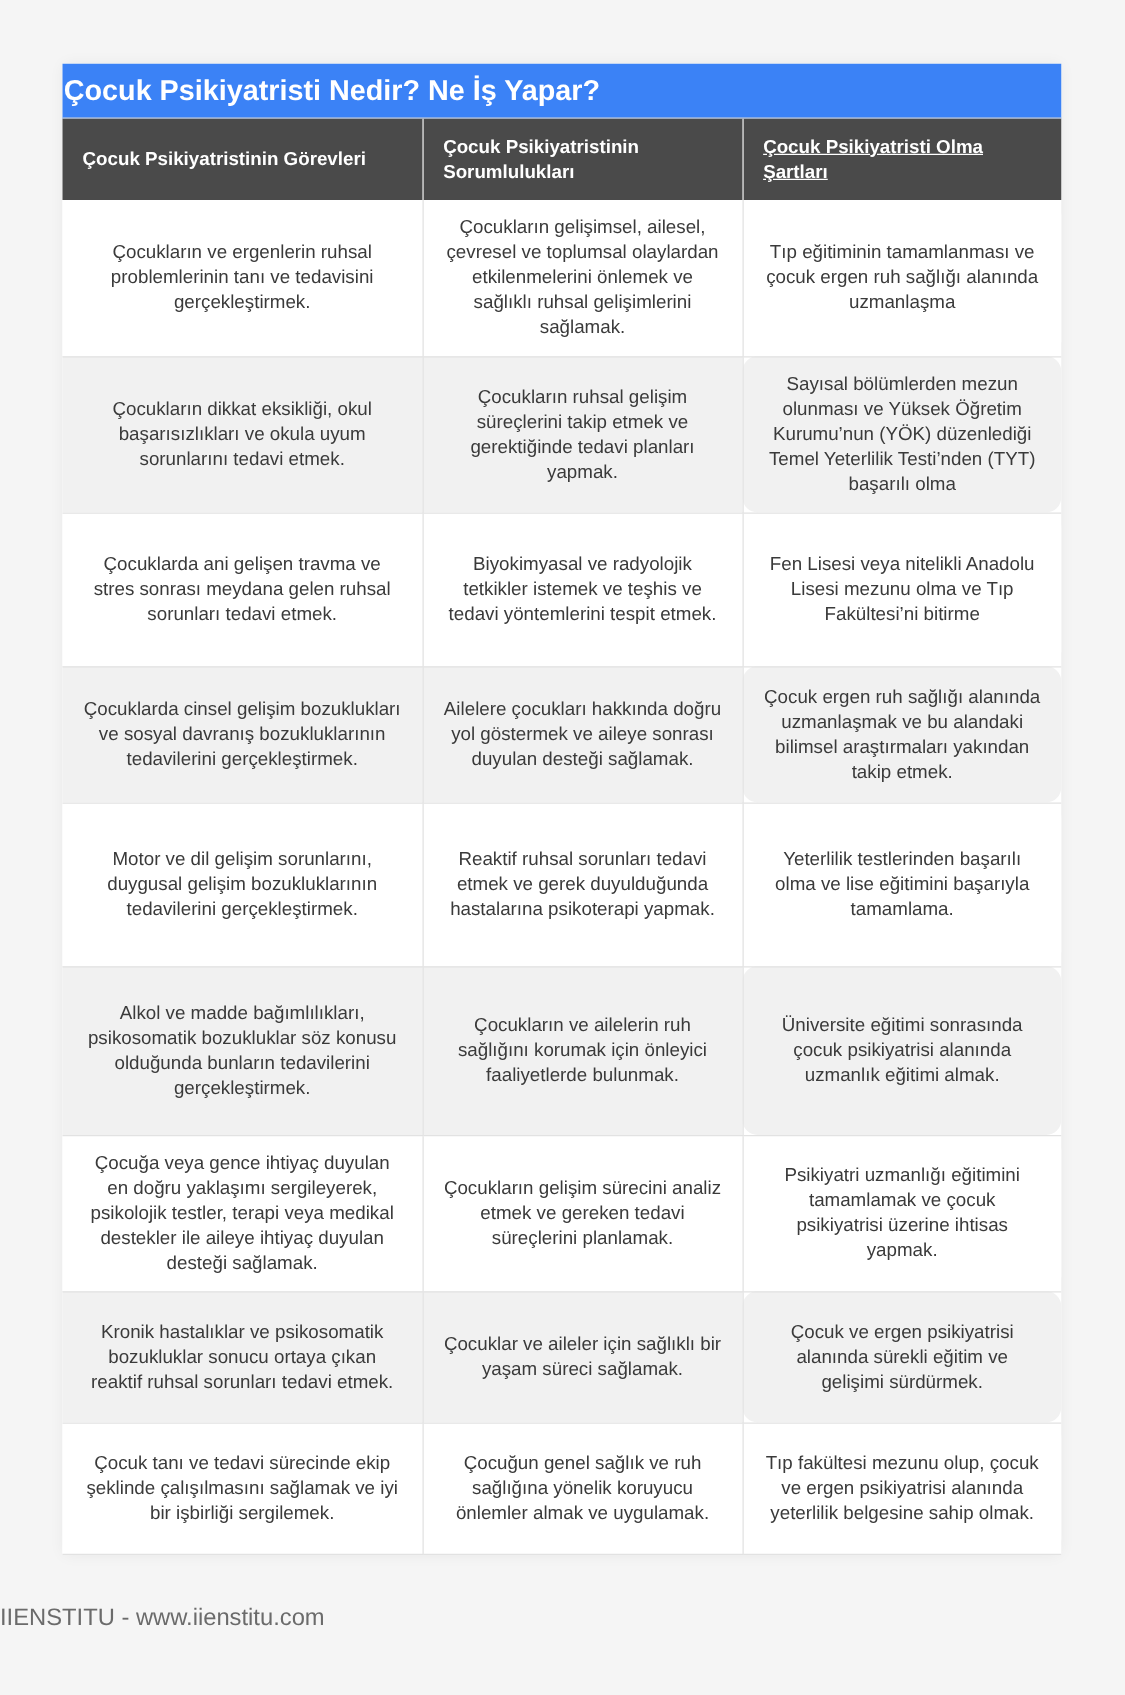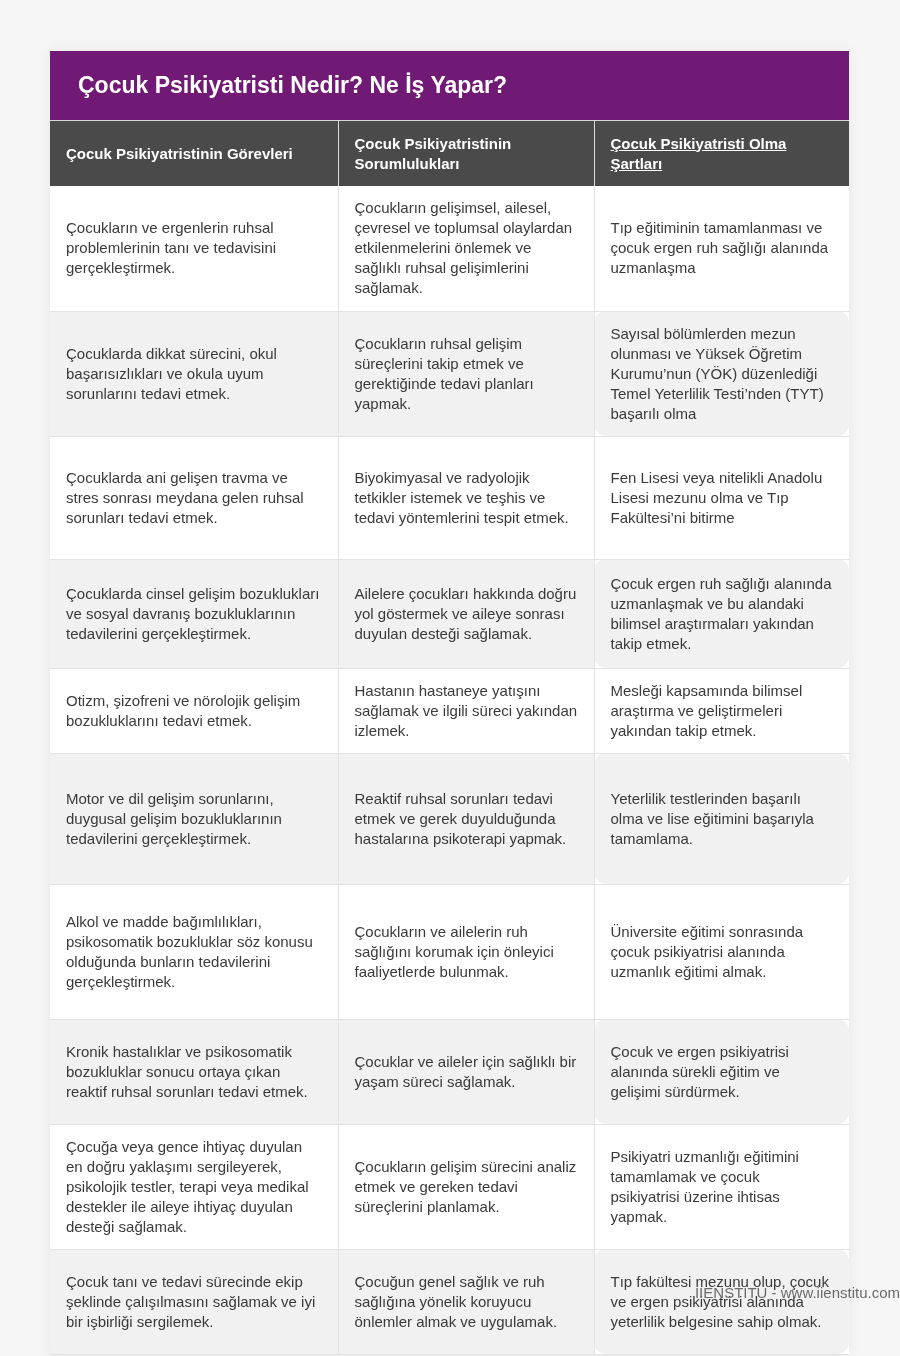--- a/index.html
+++ b/index.html
@@ -11,28 +11,28 @@
     overflow: hidden;
   }
   .card {
     position: absolute;
     left: 50px; top: 51px;
     width: 799px;
     background: #ffffff;
     box-shadow: 0 0 12px rgba(0,0,0,0.06);
   }
   .title-bar {
-    height: 70px;
-    background: #701a75;
+    height: 44px;
+    background: #3b82f6;
     color: #ffffff;
     font-weight: bold;
     font-size: 23px;
     display: flex;
     align-items: center;
-    padding-left: 28px;
+    padding-left: 1px;
     box-sizing: border-box;
     border-bottom: 1px solid #d6d6d6;
   }
   table {
     border-collapse: collapse;
     width: 799px;
     table-layout: fixed;
   }
   col.c1 { width: 288px; }
   col.c2 { width: 256px; }
@@ -51,30 +51,31 @@
   }
   thead th:last-child { border-right: none; text-decoration: underline; }
   tbody td {
     font-size: 15px;
     line-height: 20px;
     color: #3a3a3a;
     padding: 0 16px;
     vertical-align: middle;
     border-right: 1px solid #e2e2e2;
     border-bottom: 1px solid #e2e2e2;
+    text-align: center;
   }
   tbody td:last-child { border-right: none; border-radius: 12px; }
   tbody tr:nth-child(odd) td { background: #ffffff; }
   tbody tr:nth-child(even) td { background: #f1f1f1; }
   .footer {
     position: absolute;
     left: 0; top: 1284px;
     width: 900px;
-    text-align: right;
-    font-size: 15px;
+    text-align: left;
+    font-size: 19px;
     color: #6b6b6b;
   }
 </style>
 </head>
 <body>
 
 <div class="card">
   <div class="title-bar">Çocuk Psikiyatristi Nedir? Ne İş Yapar?</div>
   <table>
     <colgroup>
@@ -89,58 +90,53 @@
         <th>Çocuk Psikiyatristi Olma Şartları</th>
       </tr>
     </thead>
     <tbody>
       <tr style="height:125px">
         <td>Çocukların ve ergenlerin ruhsal problemlerinin tanı ve tedavisini gerçekleştirmek.</td>
         <td>Çocukların gelişimsel, ailesel, çevresel ve toplumsal olaylardan etkilenmelerini önlemek ve sağlıklı ruhsal gelişimlerini sağlamak.</td>
         <td>Tıp eğitiminin tamamlanması ve çocuk ergen ruh sağlığı alanında uzmanlaşma</td>
       </tr>
       <tr style="height:125px">
-        <td>Çocuklarda dikkat sürecini, okul başarısızlıkları ve okula uyum sorunlarını tedavi etmek.</td>
+        <td>Çocukların dikkat eksikliği, okul başarısızlıkları ve okula uyum sorunlarını tedavi etmek.</td>
         <td>Çocukların ruhsal gelişim süreçlerini takip etmek ve gerektiğinde tedavi planları yapmak.</td>
         <td>Sayısal bölümlerden mezun olunması ve Yüksek Öğretim Kurumu’nun (YÖK) düzenlediği Temel Yeterlilik Testi’nden (TYT) başarılı olma</td>
       </tr>
       <tr style="height:123px">
         <td>Çocuklarda ani gelişen travma ve stres sonrası meydana gelen ruhsal sorunları tedavi etmek.</td>
         <td>Biyokimyasal ve radyolojik tetkikler istemek ve teşhis ve tedavi yöntemlerini tespit etmek.</td>
         <td>Fen Lisesi veya nitelikli Anadolu Lisesi mezunu olma ve Tıp Fakültesi’ni bitirme</td>
       </tr>
       <tr style="height:109px">
         <td>Çocuklarda cinsel gelişim bozuklukları ve sosyal davranış bozukluklarının tedavilerini gerçekleştirmek.</td>
         <td>Ailelere çocukları hakkında doğru yol göstermek ve aileye sonrası duyulan desteği sağlamak.</td>
         <td>Çocuk ergen ruh sağlığı alanında uzmanlaşmak ve bu alandaki bilimsel araştırmaları yakından takip etmek.</td>
       </tr>
-      <tr style="height:85px">
-        <td>Otizm, şizofreni ve nörolojik gelişim bozukluklarını tedavi etmek.</td>
-        <td>Hastanın hastaneye yatışını sağlamak ve ilgili süreci yakından izlemek.</td>
-        <td>Mesleği kapsamında bilimsel araştırma ve geliştirmeleri yakından takip etmek.</td>
-      </tr>
       <tr style="height:131px">
         <td>Motor ve dil gelişim sorunlarını, duygusal gelişim bozukluklarının tedavilerini gerçekleştirmek.</td>
         <td>Reaktif ruhsal sorunları tedavi etmek ve gerek duyulduğunda hastalarına psikoterapi yapmak.</td>
         <td>Yeterlilik testlerinden başarılı olma ve lise eğitimini başarıyla tamamlama.</td>
       </tr>
       <tr style="height:135px">
         <td>Alkol ve madde bağımlılıkları, psikosomatik bozukluklar söz konusu olduğunda bunların tedavilerini gerçekleştirmek.</td>
         <td>Çocukların ve ailelerin ruh sağlığını korumak için önleyici faaliyetlerde bulunmak.</td>
         <td>Üniversite eğitimi sonrasında çocuk psikiyatrisi alanında uzmanlık eğitimi almak.</td>
       </tr>
+      <tr style="height:125px">
+        <td>Çocuğa veya gence ihtiyaç duyulan en doğru yaklaşımı sergileyerek, psikolojik testler, terapi veya medikal destekler ile aileye ihtiyaç duyulan desteği sağlamak.</td>
+        <td>Çocukların gelişim sürecini analiz etmek ve gereken tedavi süreçlerini planlamak.</td>
+        <td>Psikiyatri uzmanlığı eğitimini tamamlamak ve çocuk psikiyatrisi üzerine ihtisas yapmak.</td>
+      </tr>
       <tr style="height:105px">
         <td>Kronik hastalıklar ve psikosomatik bozukluklar sonucu ortaya çıkan reaktif ruhsal sorunları tedavi etmek.</td>
         <td>Çocuklar ve aileler için sağlıklı bir yaşam süreci sağlamak.</td>
         <td>Çocuk ve ergen psikiyatrisi alanında sürekli eğitim ve gelişimi sürdürmek.</td>
-      </tr>
-      <tr style="height:125px">
-        <td>Çocuğa veya gence ihtiyaç duyulan en doğru yaklaşımı sergileyerek, psikolojik testler, terapi veya medikal destekler ile aileye ihtiyaç duyulan desteği sağlamak.</td>
-        <td>Çocukların gelişim sürecini analiz etmek ve gereken tedavi süreçlerini planlamak.</td>
-        <td>Psikiyatri uzmanlığı eğitimini tamamlamak ve çocuk psikiyatrisi üzerine ihtisas yapmak.</td>
       </tr>
       <tr style="height:105px">
         <td>Çocuk tanı ve tedavi sürecinde ekip şeklinde çalışılmasını sağlamak ve iyi bir işbirliği sergilemek.</td>
         <td>Çocuğun genel sağlık ve ruh sağlığına yönelik koruyucu önlemler almak ve uygulamak.</td>
         <td>Tıp fakültesi mezunu olup, çocuk ve ergen psikiyatrisi alanında yeterlilik belgesine sahip olmak.</td>
       </tr>
     </tbody>
   </table>
 </div>
 

